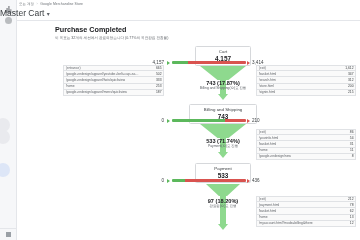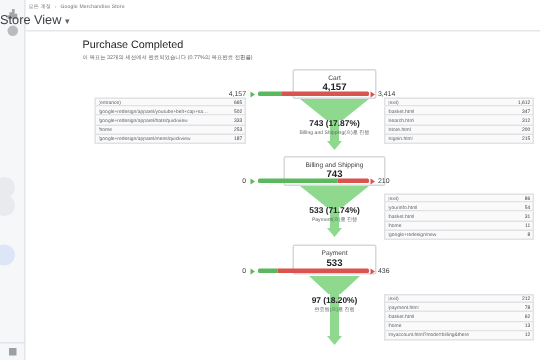--- a/index.html
+++ b/index.html
@@ -37,21 +37,21 @@
   .view-title {
     position: absolute; left: 0px; top: 8px;
     font-size: 8.5px; color: #3c4043; white-space: nowrap;
   }
   .view-title .caret { font-size: 6px; color: #5f6368; }
   .topline { position: absolute; left: 17px; top: 20px; width: 343px; height: 1px; background: #e4e6ea; }
 
   
   .card-title {
     position: absolute; left: 55px; top: 25px;
-    font-size: 7.2px; font-weight: normal; color: #202124; white-space: nowrap;
+    font-size: 7.2px; font-weight: bold; color: #202124; white-space: nowrap;
   }
   .card-sub {
     position: absolute; left: 55px; top: 36px;
     font-size: 3.6px; color: #5f6368; white-space: nowrap;
   }
 
   
   .stage-box {
     position: absolute; background: #fff; border: 1px solid #d6d8db;
     border-radius: 1.5px; text-align: center; padding: 2px 0 3px;
@@ -108,21 +108,21 @@
         <i></i>
       </div>
   </div>
 
   <div class="breadcrumb">
     <span>모든 계정</span>
     <span class="sep">›</span>
     <span>Google Merchandise Store</span>
   </div>
   <div class="view-title">
-    <span>Store View</span>
+    <span>Master Cart</span>
     <span class="caret">▾</span>
   </div>
   <div class="topline"></div>
 
   <div class="card-title">Purchase Completed</div>
   <div class="card-sub">이 목표는 32개의 세션에서 완료되었습니다 (0.77%의 목표완료 전환율)</div>
 
   <div class="stage-box" style="left:195px; top:46px; width:56px;">
     <div class="stage-name">Cart</div>
     <div class="stage-val">4,157</div>

